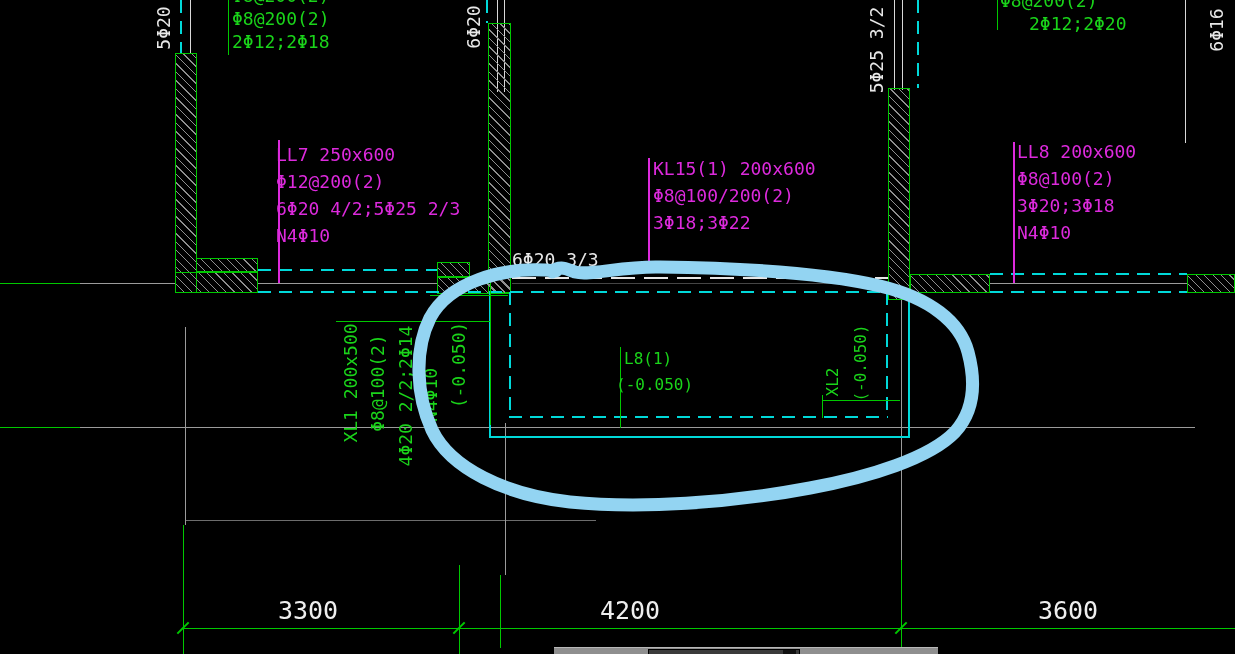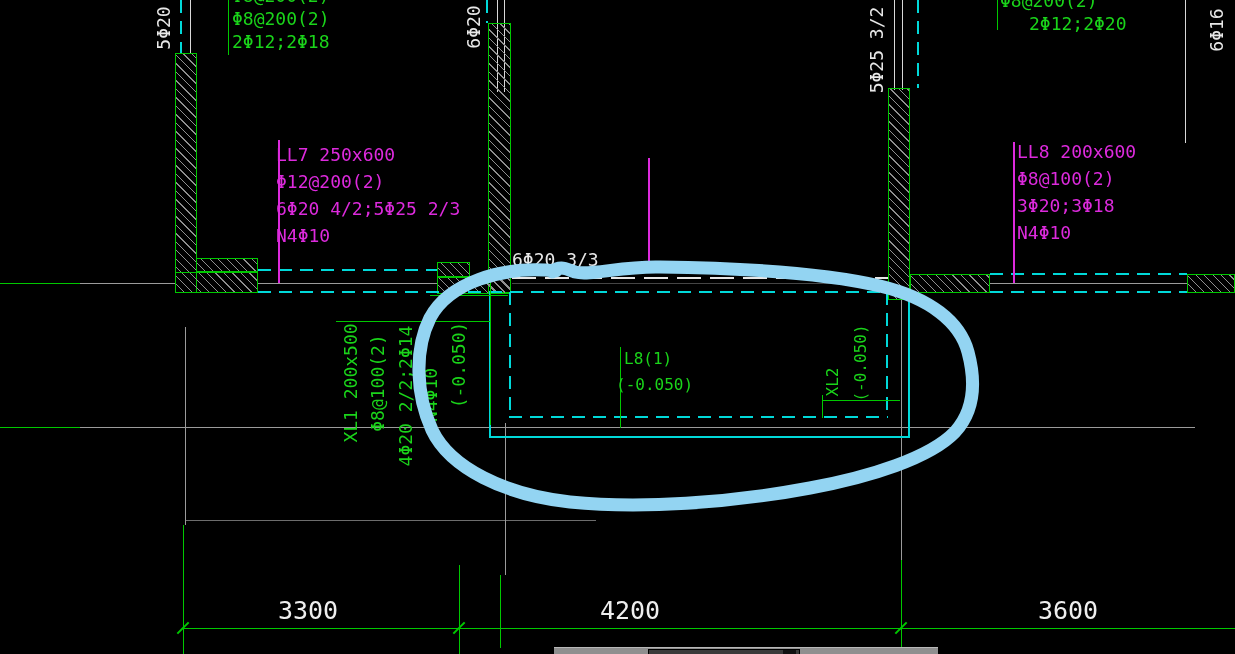--- a/index.html
+++ b/index.html
@@ -107,20 +107,23 @@
   <div class="abs txt grn" style="left:1000px;top:-11px">Φ8@200(2)</div>
   <div class="abs txt grn" style="left:1029px;top:12px">2Φ12;2Φ20</div>
 
   <div class="abs" style="left:276px;top:141px">
     <div class="mtx">LL7 250x600</div>
     <div class="mtx">Φ12@200(2)</div>
     <div class="mtx">6Φ20 4/2;5Φ25 2/3</div>
     <div class="mtx">N4Φ10</div>
   </div>
   <div class="abs" style="left:653px;top:155px">
+    <div class="mtx">KL15(1) 200x600</div>
+    <div class="mtx">Φ8@100/200(2)</div>
+    <div class="mtx">3Φ18;3Φ22</div>
   </div>
   <div class="abs" style="left:1017px;top:138px">
     <div class="mtx">LL8 200x600</div>
     <div class="mtx">Φ8@100(2)</div>
     <div class="mtx">3Φ20;3Φ18</div>
     <div class="mtx">N4Φ10</div>
   </div>
 
   <div class="abs vtxt wht" style="left:163px;top:28px">5Φ20</div>
   <div class="abs vtxt wht" style="left:473px;top:27px">6Φ20</div>

